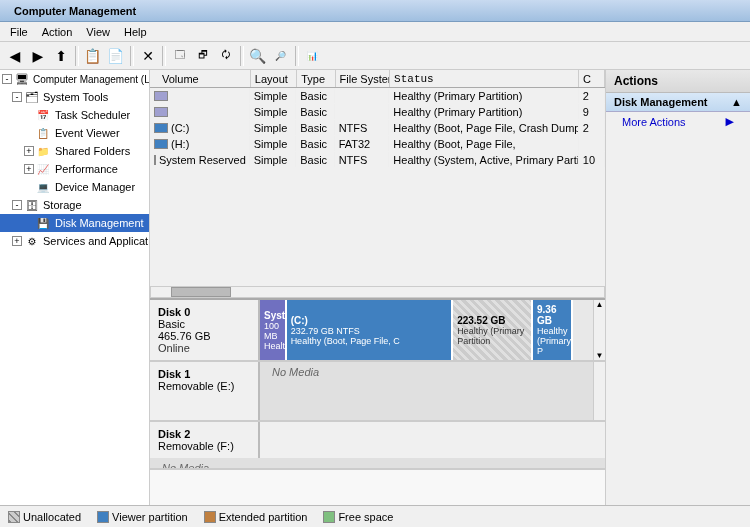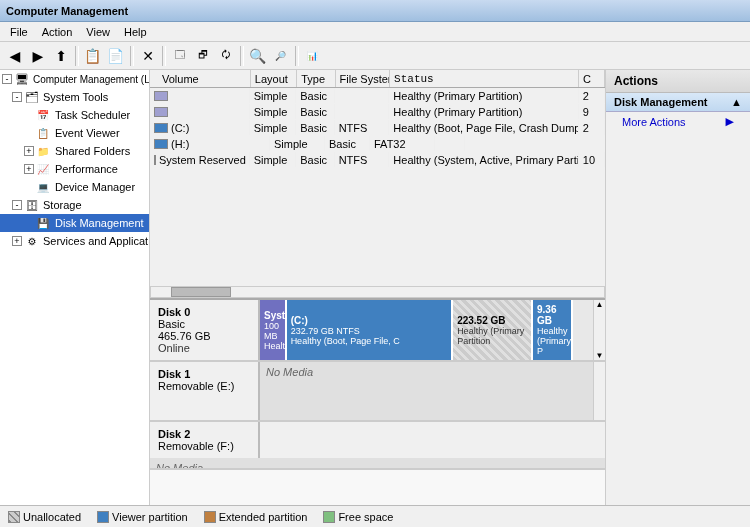--- a/index.html
+++ b/index.html
@@ -11,21 +11,21 @@
       height: 527px;
       overflow: hidden;
       color: #000;
     }
     
     .title-bar {
       background: linear-gradient(to bottom, #c8daf0, #a0bfe0);
       height: 22px;
       display: flex;
       align-items: center;
-      padding: 0 6px;
+      padding: 0 14px;
       border-bottom: 1px solid #7a9cbf;
     }
     .title-bar-text {
       font-size: 11px;
       font-weight: bold;
       color: #000;
     }
     
     .menu-bar {
       background: #f0f0f0;
@@ -213,21 +213,21 @@
         #ccc,
         #ccc 3px,
         #e0e0e0 3px,
         #e0e0e0 6px
       );
     }
     .partition.healthy-primary { background: #4080c0; color: #fff; }
     .no-media {
       color: #666;
       font-style: italic;
-      padding: 4px 6px;
+      padding: 4px 12px;
       font-size: 11px;
     }
     
     .actions-panel {
       width: 145px;
       min-width: 145px;
       background: #f0f0f0;
       border-left: 1px solid #ccc;
       display: flex;
       flex-direction: column;
@@ -439,20 +439,21 @@
           <div class="td" style="width:30px;">2</div>
         </div>
         <div class="table-row">
           <div class="td" style="width:120px;">
             <span style="display:inline-block;width:14px;height:10px;background:#4080c0;border:1px solid #888;margin-right:3px;"></span>
             <span>(H:)</span>
           </div>
           <div class="td" style="width:55px;">Simple</div>
           <div class="td" style="width:45px;">Basic</div>
           <div class="td" style="width:65px;">FAT32</div>
+          <div class="td" style="width:230px;">Healthy (Boot, Page File,</div>
           <div class="td" style="width:30px;"></div>
         </div>
         <div class="table-row">
           <div class="td" style="width:120px;align-items:center;">
             <span style="display:inline-block;width:14px;height:10px;background:#7070c0;border:1px solid #888;margin-right:3px;"></span>
             <span>System Reserved</span>
           </div>
           <div class="td" style="width:55px;">Simple</div>
           <div class="td" style="width:45px;">Basic</div>
           <div class="td" style="width:65px;">NTFS</div>

